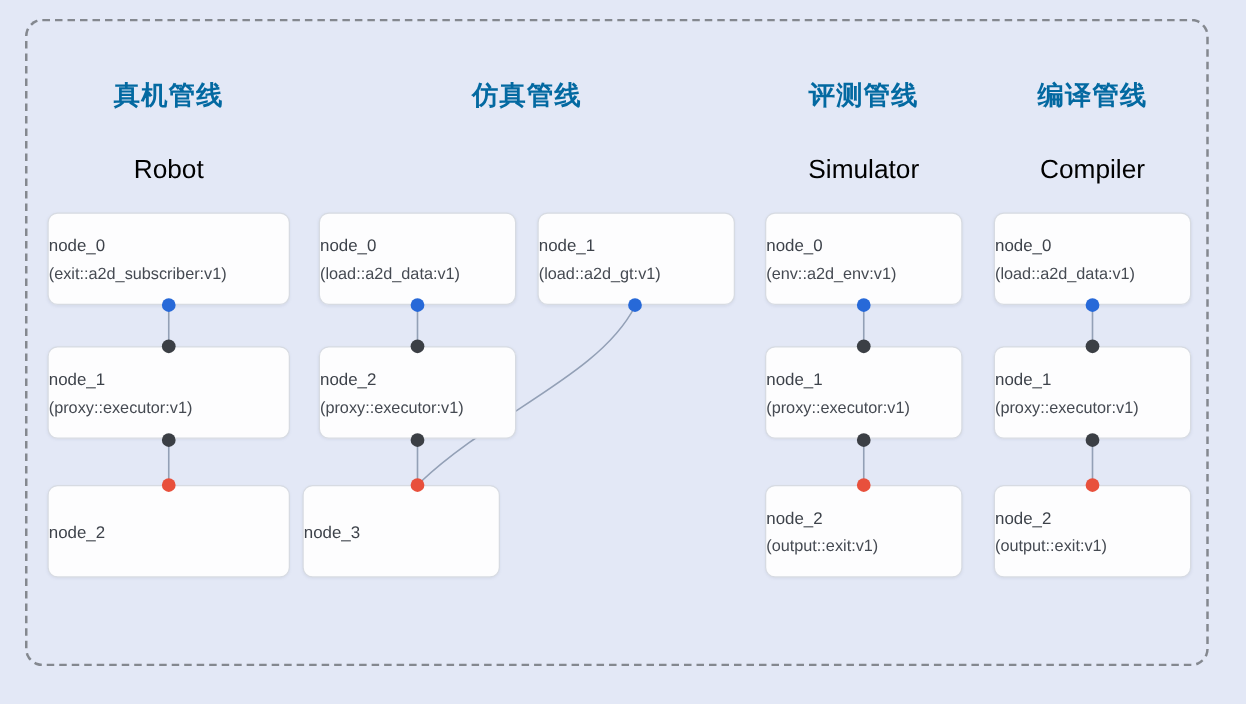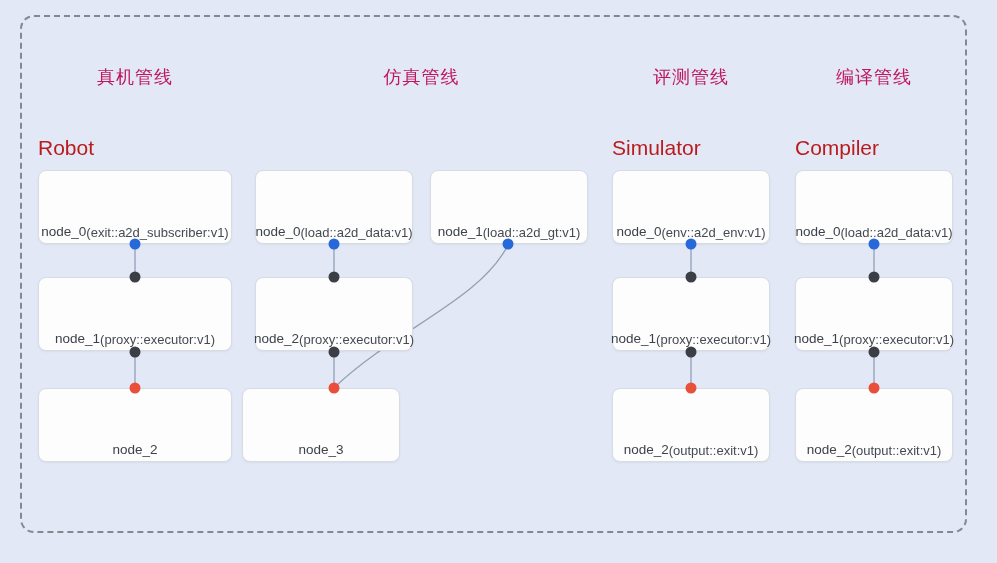--- a/index.html
+++ b/index.html
@@ -8,31 +8,31 @@
     background:#e3e8f6;
     font-family:"Liberation Sans","DejaVu Sans",sans-serif;
   }
   .frame{
     position:absolute;left:20px;top:15px;width:947px;height:518px;
     border:2px dashed #84888f;border-radius:14px;
     box-sizing:border-box;
   }
   .pipeline-header{position:absolute;text-align:center;}
   .title-zh{
-    font-size:18px;font-weight:normal;color:#be185d;letter-spacing:1px;
+    font-size:21px;font-weight:bold;color:#0369a1;letter-spacing:1px;
     line-height:26px;
   }
   .title-en{
-    position:absolute;width:100%;
-    font-size:21px;color:#b91c1c;line-height:26px;margin-top:12px;
+    position:absolute;text-align:center;width:100%;
+    font-size:21px;color:#000000;line-height:26px;
   }
   .node{
     position:absolute;height:74px;box-sizing:border-box;
     background:#fdfdfe;border:1px solid #d7dbe2;border-radius:8px;
-    display:flex;flex-direction:row;justify-content:center;align-items:flex-end;
+    display:flex;flex-direction:column;justify-content:center;align-items:flex-start;
     box-shadow:0 1px 2px rgba(120,130,160,0.10);
     z-index:2;
   }
   .node-title{font-size:13.5px;color:#3d424a;line-height:23px;}
   .node-sub{font-size:13px;color:#454a52;line-height:21px;}
   svg.layer{position:absolute;left:0;top:0;z-index:1;}
   svg.ports{z-index:3;}
   .edge{stroke:#93a0b6;stroke-width:1.3;fill:none;}
   .dot-blue{fill:var(--port_source,#2769d8);}
   .dot-dark{fill:var(--port_proxy,#3b3f45);}

